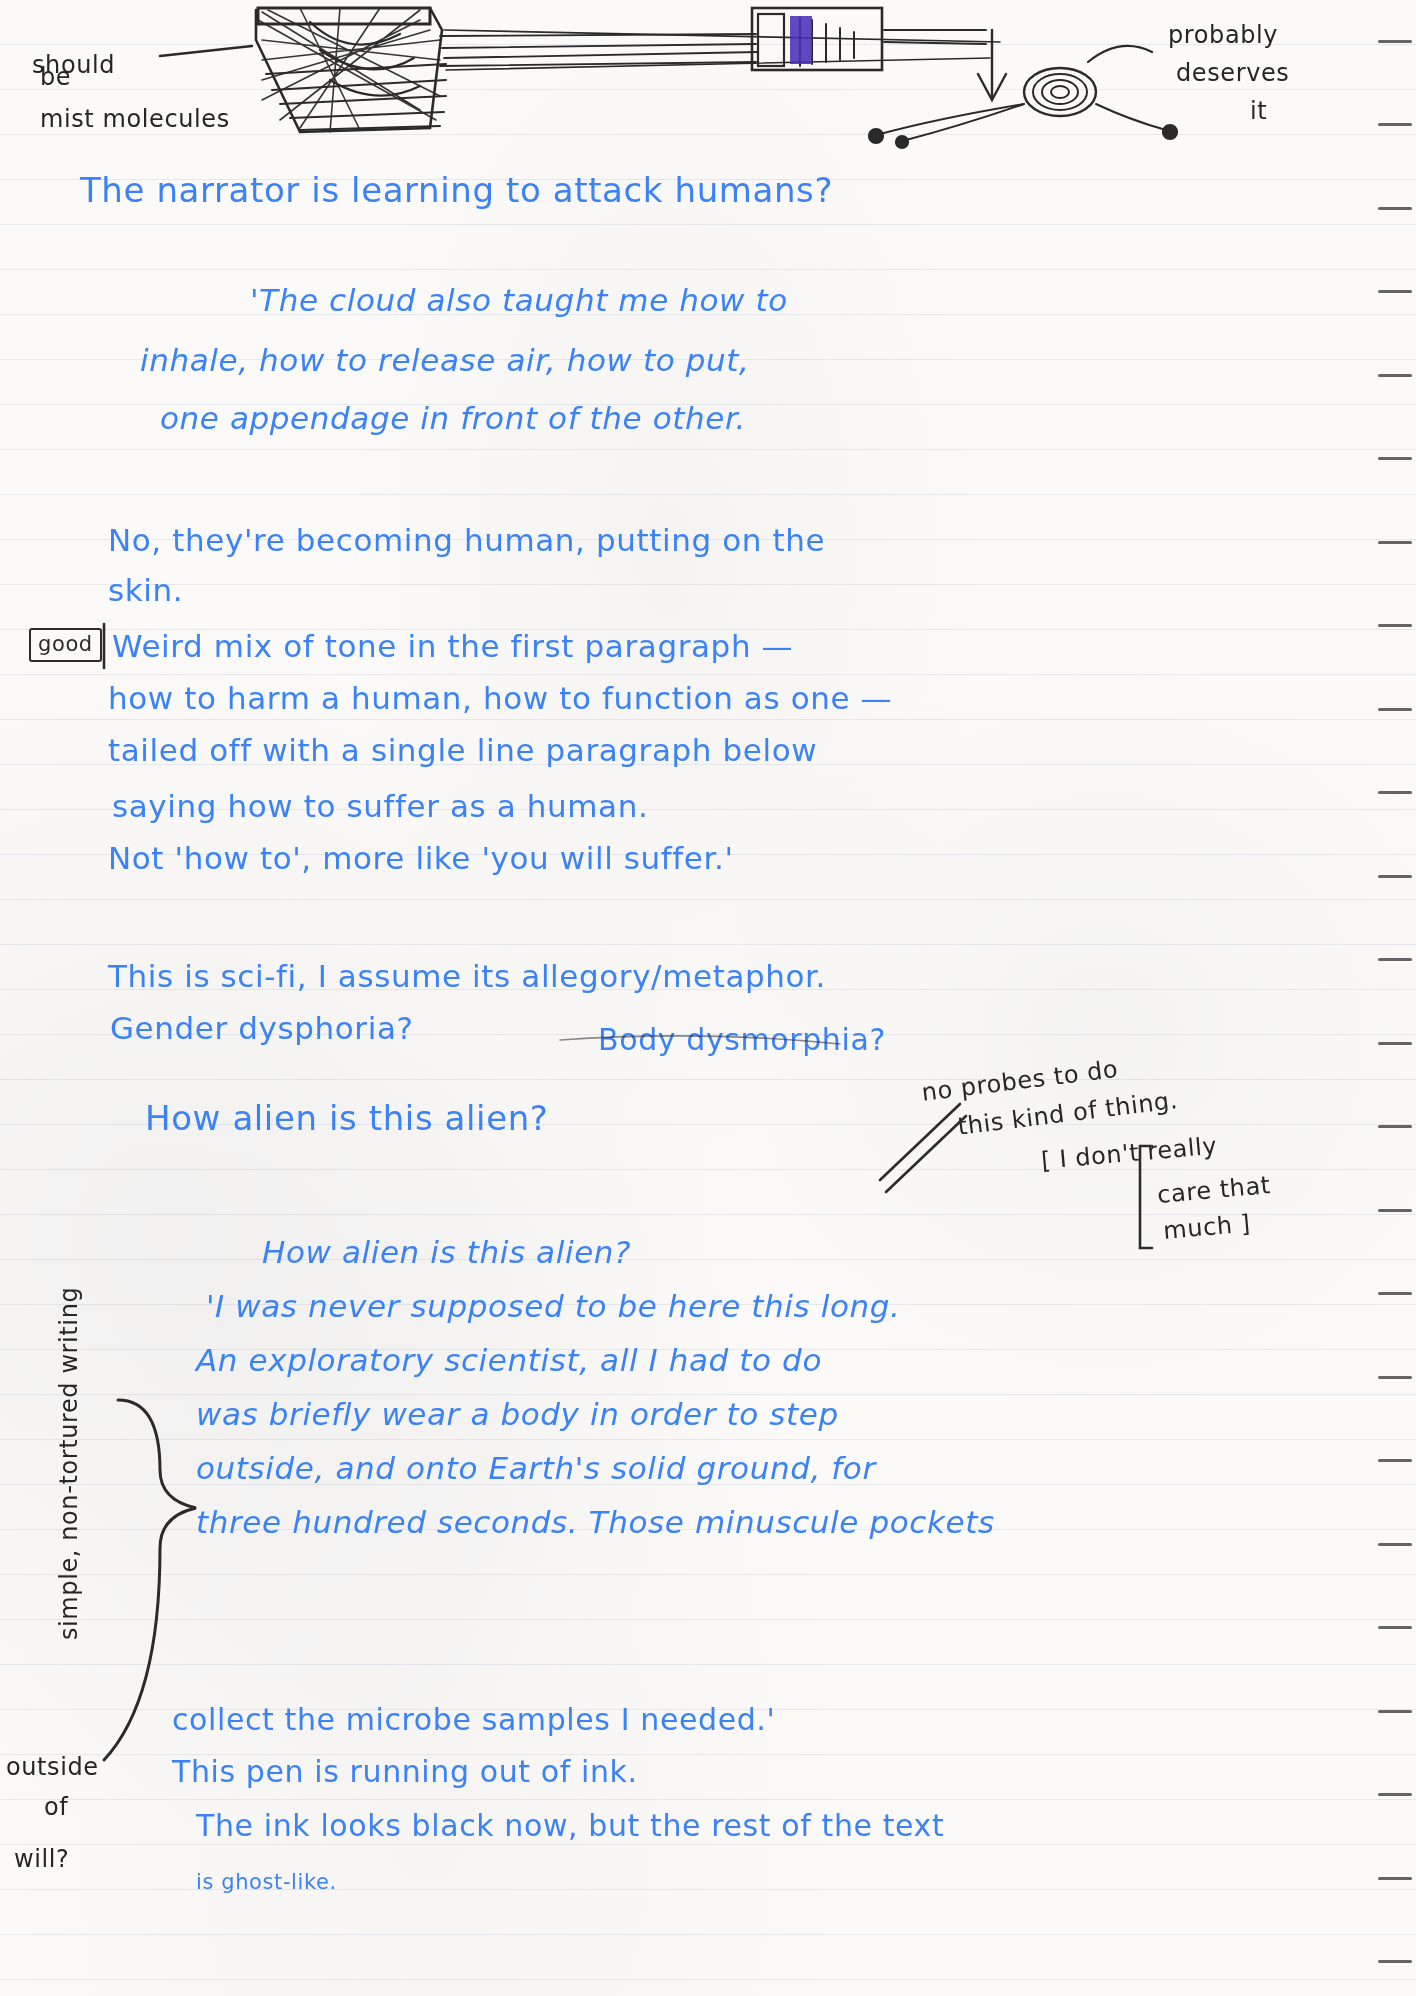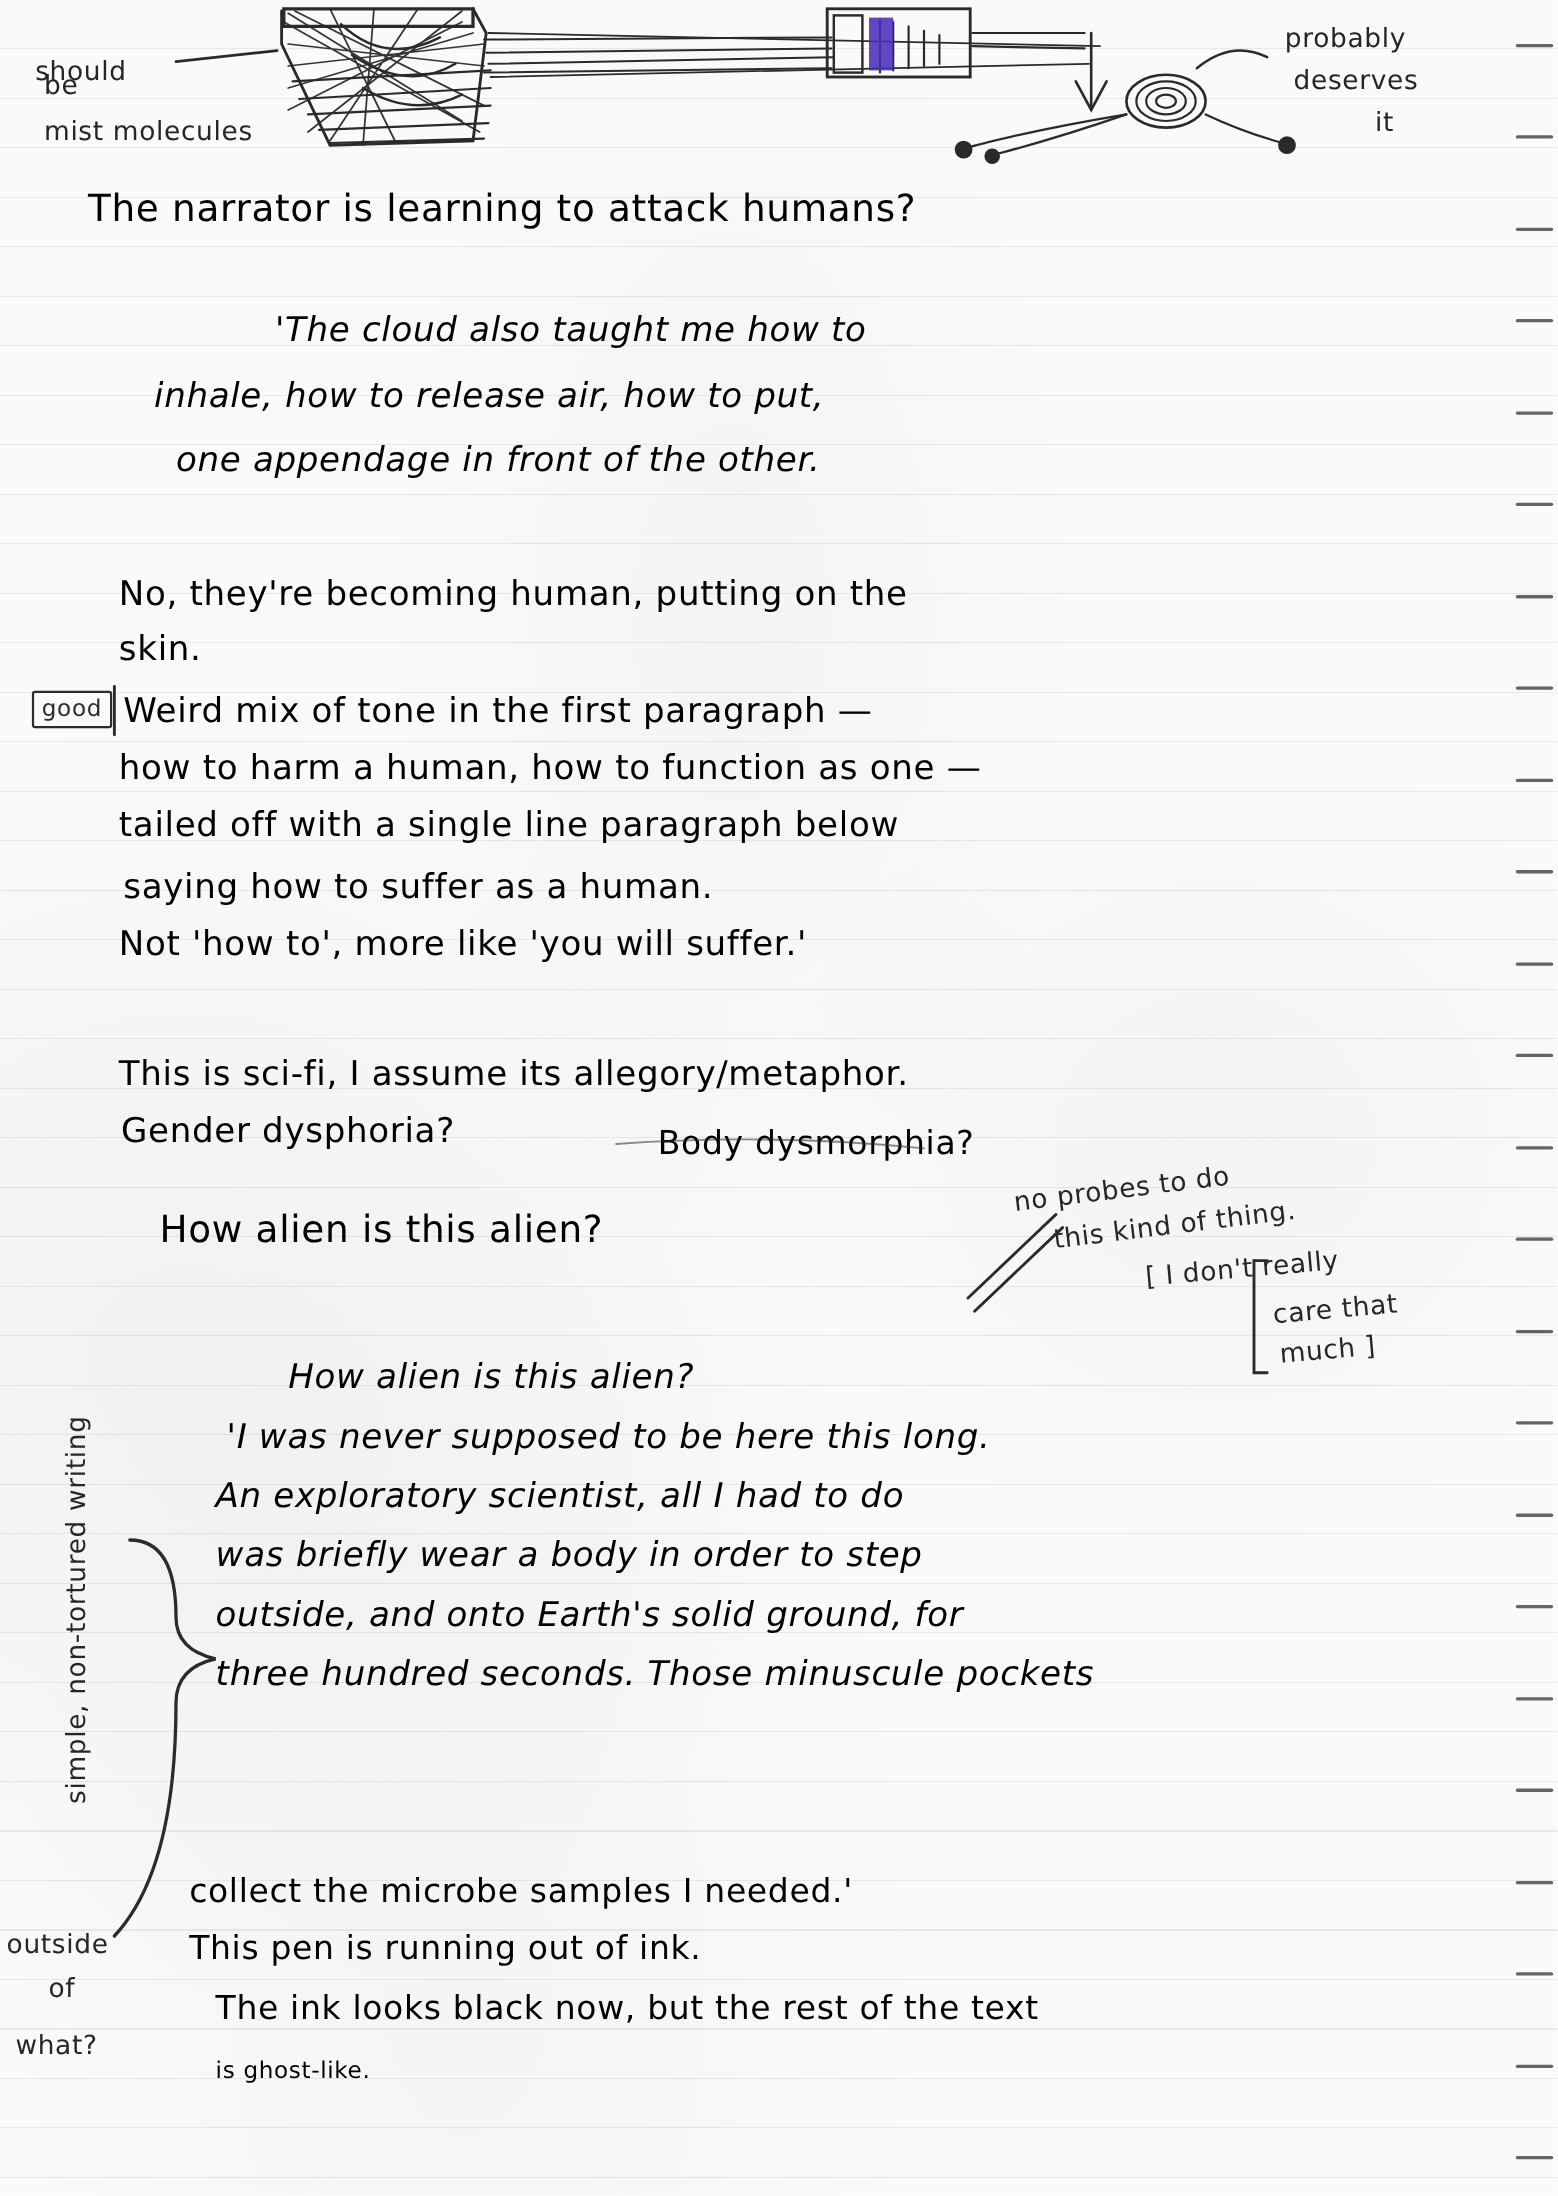--- a/index.html
+++ b/index.html
@@ -67,21 +67,21 @@
     color: #2b2b2b;
     font-family: "DejaVu Sans", sans-serif;
     font-weight: 400;
     letter-spacing: .6px;
     white-space: pre;
     transform-origin: left top;
   }
   .main {
     font-size: 31px;
     line-height: 40px;
-    color: #000000;
+    color: #3b82f6;
   }
   .note {
     font-size: 24px;
     line-height: 30px;
     color: #262626;
   }
   .small {
     font-size: 21px;
     line-height: 26px;
     margin-left: 21px;
@@ -228,21 +228,21 @@
 
   <div class="hw note rot90" style="left:54px; top:1640px;">simple, non-tortured writing</div>
 
   <div class="hw main" style="left:172px; top:1700px; font-size:30px;">collect the microbe samples I needed.'</div>
   <div class="hw main" style="left:172px; top:1752px; font-size:30px;">This pen is running out of ink.</div>
   <div class="hw main" style="left:196px; top:1806px; font-size:30px;">The ink looks black now, but the rest of the text</div>
   <div class="hw main" style="left:196px; top:1862px; font-size:21px;">is ghost-like.</div>
 
   <div class="hw note" style="left:6px; top:1752px;">outside</div>
   <div class="hw note" style="left:44px; top:1792px;">of</div>
-  <div class="hw note" style="left:14px; top:1844px;">what?</div>
+  <div class="hw note" style="left:14px; top:1844px;">will?</div>
 
   <svg id="overlay" viewBox="0 0 1416 1996">
     <g stroke="#2b2b2b" fill="none" stroke-width="2.6" stroke-linecap="round">
 
       <path d="M104 624 L104 668"></path>
 
       <path d="M880 1180 L960 1104"></path>
       <path d="M886 1192 L966 1116"></path>
 
       <path d="M1140 1146 L1140 1248 L1152 1248"></path>

